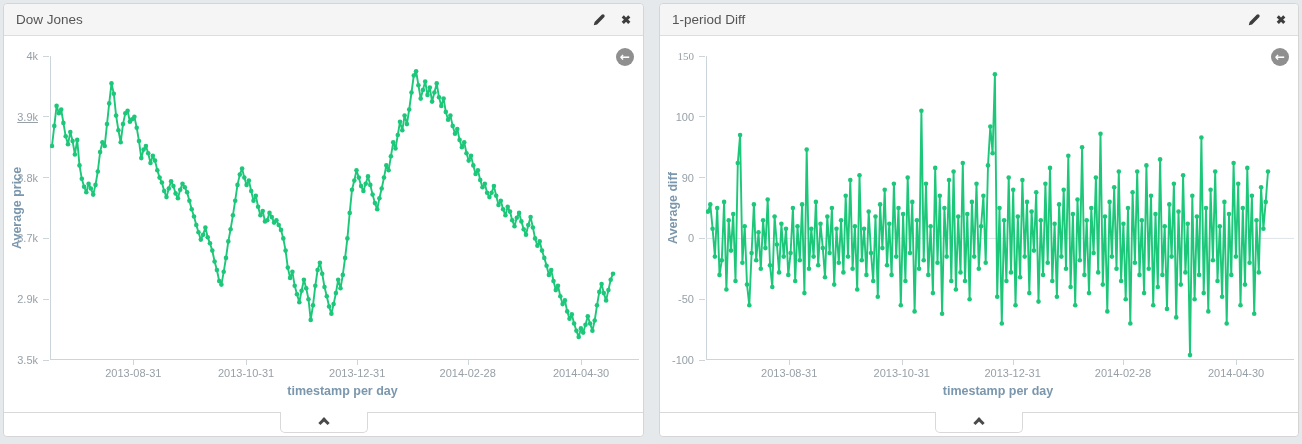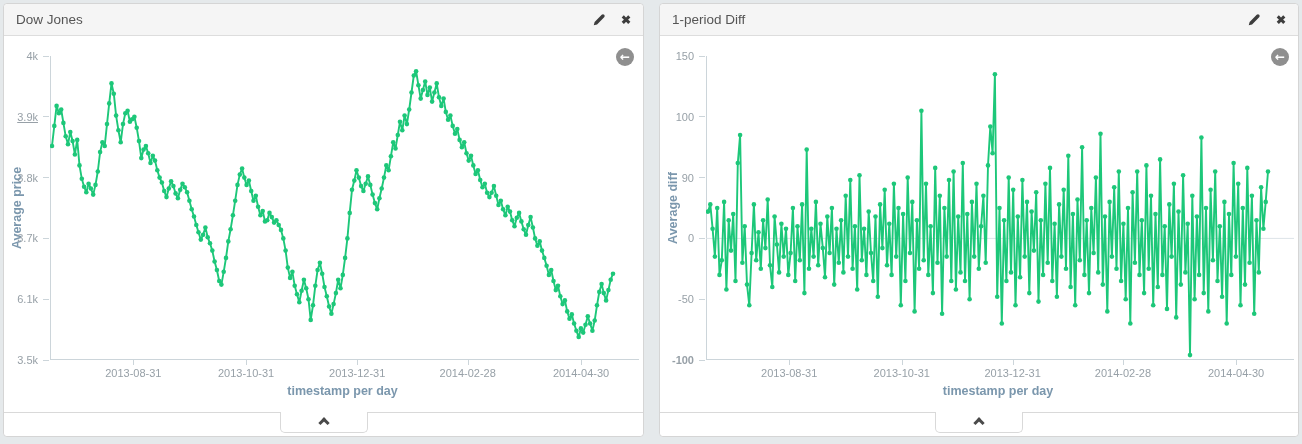--- a/index.html
+++ b/index.html
@@ -62,21 +62,21 @@
       <div class="ylabel">Average price</div>
       <div class="yticks">
           <span class="ytick-label" style="bottom: calc(100% - 7px); margin-top: 8px;">4k</span>
           <i class="ytick-mark" style="bottom: calc(100% - 0.5px);"></i>
           <span class="ytick-label" style="bottom: calc(80% - 7px); text-decoration: underline;">3.9k</span>
           <i class="ytick-mark" style="bottom: calc(80% - 0.5px);"></i>
           <span class="ytick-label" style="bottom: calc(60% - 7px); margin-top: 26px;">3.8k</span>
           <i class="ytick-mark" style="bottom: calc(60% - 0.5px);"></i>
           <span class="ytick-label" style="bottom: calc(40% - 7px);">3.7k</span>
           <i class="ytick-mark" style="bottom: calc(40% - 0.5px);"></i>
-          <span class="ytick-label" style="bottom: calc(20% - 7px);">6.1k</span>
+          <span class="ytick-label" style="bottom: calc(20% - 7px);">2.9k</span>
           <i class="ytick-mark" style="bottom: calc(20% - 0.5px);"></i>
           <span class="ytick-label" style="bottom: calc(0% - 7px);">3.5k</span>
           <i class="ytick-mark" style="bottom: calc(0% - 0.5px);"></i>
         </div>
       <div class="plot">
           <svg width="589" height="304">
             <line x1="0.5" y1="0" x2="0.5" y2="304" stroke="#ccd5da" stroke-width="1"></line>
             <line x1="0" y1="303.5" x2="589" y2="303.5" stroke="#ccd5da" stroke-width="1"></line>
             <polyline points="2.0,90.0 4.3,69.9 6.6,49.9 8.9,57.2 11.2,53.5 13.4,66.9 15.7,80.3 18.0,88.2 20.3,76.0 22.6,85.1 24.9,98.5 27.2,83.9 29.5,109.4 31.8,122.8 34.1,130.7 36.3,136.2 38.6,127.7 40.9,132.5 43.2,138.6 45.5,128.9 47.8,115.5 50.1,96.1 52.4,86.3 54.7,90.0 57.0,68.1 59.2,47.4 61.5,27.4 63.8,37.7 66.1,59.6 68.4,74.2 70.7,86.3 73.0,68.1 75.3,57.2 77.6,54.7 79.9,65.7 82.1,63.2 84.4,60.8 86.7,71.7 89.0,85.1 91.3,102.1 93.6,93.6 95.9,90.0 98.2,97.3 100.5,107.0 102.8,99.7 105.0,104.6 107.3,114.3 109.6,121.6 111.9,126.5 114.2,135.0 116.5,141.1 118.8,132.5 121.1,125.2 123.4,130.1 125.6,137.4 127.9,142.3 130.2,133.8 132.5,127.7 134.8,131.3 137.1,136.2 139.4,144.7 141.7,153.2 144.0,160.5 146.3,169.0 148.5,176.3 150.8,183.6 153.1,178.8 155.4,171.5 157.7,181.2 160.0,187.3 162.3,194.6 164.6,205.5 166.9,214.0 169.2,225.0 171.4,228.6 173.7,215.8 176.0,201.9 178.3,185.4 180.6,173.3 182.9,159.3 185.2,144.7 187.5,128.9 189.8,118.6 192.1,112.5 194.3,121.6 196.6,128.9 198.9,124.6 201.2,135.0 203.5,144.7 205.8,139.8 208.1,150.8 210.4,159.3 212.7,155.0 215.0,165.4 217.2,164.2 219.5,156.9 221.8,161.1 224.1,166.6 226.4,164.2 228.7,169.0 231.0,173.9 233.3,182.4 235.6,194.6 237.8,211.6 240.1,221.9 242.4,215.8 244.7,229.8 247.0,238.3 249.3,246.2 251.6,234.7 253.9,223.7 256.2,232.3 258.5,243.2 260.7,263.9 263.0,249.3 265.3,229.8 267.6,214.0 269.9,206.7 272.2,217.7 274.5,231.0 276.8,240.2 279.1,250.5 281.4,257.8 283.6,248.1 285.9,237.1 288.2,223.7 290.5,232.3 292.8,218.9 295.1,201.9 297.4,182.4 299.7,156.9 302.0,133.8 304.3,124.6 306.5,114.3 308.8,121.6 311.1,130.1 313.4,135.0 315.7,127.7 318.0,120.4 320.3,128.9 322.6,138.6 324.9,147.1 327.2,153.2 329.4,142.3 331.7,132.5 334.0,121.6 336.3,109.4 338.6,114.3 340.9,100.3 343.2,86.3 345.5,92.4 347.8,79.0 350.0,65.7 352.3,74.2 354.6,59.6 356.9,68.1 359.2,53.5 361.5,36.5 363.8,19.5 366.1,15.2 368.4,29.2 370.7,42.6 372.9,34.0 375.2,25.5 377.5,38.9 379.8,31.6 382.1,45.6 384.4,36.5 386.7,27.4 389.0,41.3 391.3,49.9 393.6,42.6 395.8,55.9 398.1,63.8 400.4,59.6 402.7,69.9 405.0,77.8 407.3,73.0 409.6,83.9 411.9,91.2 414.2,86.3 416.5,97.3 418.7,104.6 421.0,99.7 423.3,109.4 425.6,118.0 427.9,114.3 430.2,124.0 432.5,131.3 434.8,127.7 437.1,136.8 439.4,141.1 441.6,136.8 443.9,130.1 446.2,139.8 448.5,149.0 450.8,144.7 453.1,153.2 455.4,159.3 457.7,150.8 460.0,155.6 462.2,164.2 464.5,170.2 466.8,161.7 469.1,156.9 471.4,165.4 473.7,173.3 476.0,178.8 478.3,169.0 480.6,161.1 482.9,171.5 485.1,182.4 487.4,189.7 489.7,185.4 492.0,194.6 494.3,201.9 496.6,209.8 498.9,218.9 501.2,214.0 503.5,225.0 505.8,234.1 508.0,229.8 510.3,240.2 512.6,248.1 514.9,244.4 517.2,255.4 519.5,262.7 521.8,258.4 524.1,267.5 526.4,274.8 528.7,280.9 530.9,272.4 533.2,276.6 535.5,268.7 537.8,260.2 540.1,267.5 542.4,274.8 544.7,264.5 547.0,249.3 549.3,235.9 551.6,228.0 553.8,237.1 556.1,244.4 558.4,234.1 560.7,223.7 563.0,217.7" fill="none" stroke="#1dc779" stroke-width="1.9" stroke-linejoin="round"></polyline>
             <circle cx="2.0" cy="90.0" r="2.3" fill="#1dc779"></circle>
@@ -359,31 +359,31 @@
         </button>
         <button class="icon-btn">
           <span class="close-glyph">✖</span>
         </button>
       </span>
     </header>
     <div class="panel-body">
       <button class="reset-btn">←</button>
       <div class="ylabel">Average diff</div>
       <div class="yticks">
-          <span class="ytick-label" style="bottom: calc(100% - 7px);">150</span>
+          <span class="ytick-label" style="bottom: calc(100% - 7px); font-family: Liberation Serif, serif;">150</span>
           <i class="ytick-mark" style="bottom: calc(100% - 0.5px);"></i>
           <span class="ytick-label" style="bottom: calc(80% - 7px); text-align: center;">100</span>
           <i class="ytick-mark" style="bottom: calc(80% - 0.5px);"></i>
           <span class="ytick-label" style="bottom: calc(60% - 7px);">90</span>
           <i class="ytick-mark" style="bottom: calc(60% - 0.5px);"></i>
           <span class="ytick-label" style="bottom: calc(40% - 7px);">0</span>
           <i class="ytick-mark" style="bottom: calc(40% - 0.5px);"></i>
           <span class="ytick-label" style="bottom: calc(20% - 7px);">-50</span>
           <i class="ytick-mark" style="bottom: calc(20% - 0.5px);"></i>
-          <span class="ytick-label" style="bottom: calc(0% - 7px); font-weight: bold;">-100</span>
+          <span class="ytick-label" style="bottom: calc(0% - 7px);">-100</span>
           <i class="ytick-mark" style="bottom: calc(0% - 0.5px);"></i>
         </div>
       <div class="plot">
           <svg width="588" height="304">
             <line x1="0.5" y1="0" x2="0.5" y2="304" stroke="#ccd5da" stroke-width="1"></line>
             <line x1="0" y1="303.5" x2="588" y2="303.5" stroke="#ccd5da" stroke-width="1"></line>
             <line x1="0" y1="182.4" x2="588" y2="182.4" stroke="#dde4e8" stroke-width="1"></line>
             <polyline points="2.0,155.6 4.3,148.4 6.6,172.7 8.9,200.6 11.2,152.0 13.5,218.9 15.8,204.3 18.1,145.9 20.4,233.5 22.7,164.2 25.0,194.6 27.2,158.1 29.5,225.0 31.8,107.0 34.1,79.0 36.4,206.7 38.7,170.2 41.0,228.6 43.3,249.3 45.6,197.0 47.9,148.4 50.2,204.3 52.5,176.3 54.8,212.8 57.1,164.2 59.4,192.1 61.7,143.5 64.0,209.2 66.3,231.0 68.6,160.5 70.9,188.5 73.1,216.4 75.4,167.8 77.7,200.6 80.0,172.7 82.3,218.9 84.6,197.0 86.9,152.0 89.2,225.0 91.5,170.2 93.8,204.3 96.1,148.4 98.4,237.1 100.7,93.6 103.0,212.8 105.3,172.7 107.6,200.6 109.9,145.9 112.2,209.2 114.5,167.8 116.8,192.1 119.0,221.3 121.3,160.5 123.6,197.0 125.9,152.0 128.2,228.6 130.5,172.7 132.8,206.7 135.1,164.2 137.4,216.4 139.7,139.8 142.0,200.6 144.3,124.0 146.6,212.8 148.9,170.2 151.2,233.5 153.5,119.2 155.8,204.3 158.1,172.7 160.4,218.9 162.7,155.6 165.0,197.0 167.2,225.0 169.5,160.5 171.8,240.8 174.1,148.4 176.4,192.1 178.7,133.8 181.0,209.2 183.3,167.8 185.6,218.9 187.9,127.7 190.2,200.6 192.5,152.0 194.8,249.3 197.1,158.1 199.4,225.0 201.7,121.6 204.0,197.0 206.3,145.9 208.6,255.4 210.9,164.2 213.1,212.8 215.4,54.7 217.7,204.3 220.0,127.7 222.3,218.9 224.6,170.2 226.9,237.1 229.2,111.9 231.5,206.7 233.8,139.8 236.1,257.8 238.4,152.0 240.7,200.6 243.0,124.0 245.3,225.0 247.6,115.5 249.9,233.5 252.2,160.5 254.5,216.4 256.8,107.0 259.0,225.0 261.3,158.1 263.6,243.2 265.9,145.9 268.2,200.6 270.5,127.7 272.8,212.8 275.1,170.2 277.4,139.8 279.7,206.7 282.0,109.4 284.3,70.5 286.6,97.3 288.9,18.2 291.2,240.8 293.5,152.0 295.8,267.5 298.1,164.2 300.4,225.0 302.7,121.6 305.0,216.4 307.2,133.8 309.5,249.3 311.8,160.5 314.1,221.3 316.4,124.0 318.7,200.6 321.0,145.9 323.3,237.1 325.6,155.6 327.9,194.6 330.2,136.2 332.5,245.6 334.8,164.2 337.1,218.9 339.4,127.7 341.7,206.7 344.0,111.9 346.3,225.0 348.6,167.8 350.9,240.8 353.1,148.4 355.4,200.6 357.7,133.8 360.0,212.8 362.3,99.7 364.6,231.0 366.9,158.1 369.2,249.3 371.5,143.5 373.8,204.3 376.1,91.2 378.4,218.9 380.7,164.2 383.0,237.1 385.3,152.0 387.6,197.0 389.9,121.6 392.2,216.4 394.5,77.8 396.8,228.6 399.0,160.5 401.3,255.4 403.6,145.9 405.9,200.6 408.2,131.3 410.5,212.8 412.8,115.5 415.1,225.0 417.4,167.8 419.7,243.2 422.0,152.0 424.3,267.5 426.6,136.2 428.9,206.7 431.2,115.5 433.5,218.9 435.8,164.2 438.1,237.1 440.4,109.4 442.7,212.8 445.0,139.8 447.2,249.3 449.5,158.1 451.8,231.0 454.1,103.4 456.4,218.9 458.7,170.2 461.0,252.9 463.3,148.4 465.6,200.6 467.9,127.7 470.2,261.4 472.5,155.6 474.8,228.6 477.1,119.2 479.4,216.4 481.7,167.8 484.0,299.1 486.3,139.8 488.6,243.2 490.9,160.5 493.1,218.9 495.4,81.5 497.7,237.1 500.0,152.0 502.3,255.4 504.6,133.8 506.9,204.3 509.2,115.5 511.5,225.0 513.8,170.2 516.1,240.8 518.4,145.9 520.7,267.5 523.0,158.1 525.3,218.9 527.6,107.0 529.9,200.6 532.2,127.7 534.5,249.3 536.8,152.0 539.0,228.6 541.3,111.9 543.6,206.7 545.9,139.8 548.2,257.8 550.5,164.2 552.8,216.4 555.1,131.3 557.4,172.7 559.7,145.9 562.0,115.5" fill="none" stroke="#1dc779" stroke-width="1.9" stroke-linejoin="round"></polyline>
             <circle cx="2.0" cy="155.6" r="2.3" fill="#1dc779"></circle>
             <circle cx="4.3" cy="148.4" r="2.3" fill="#1dc779"></circle>

